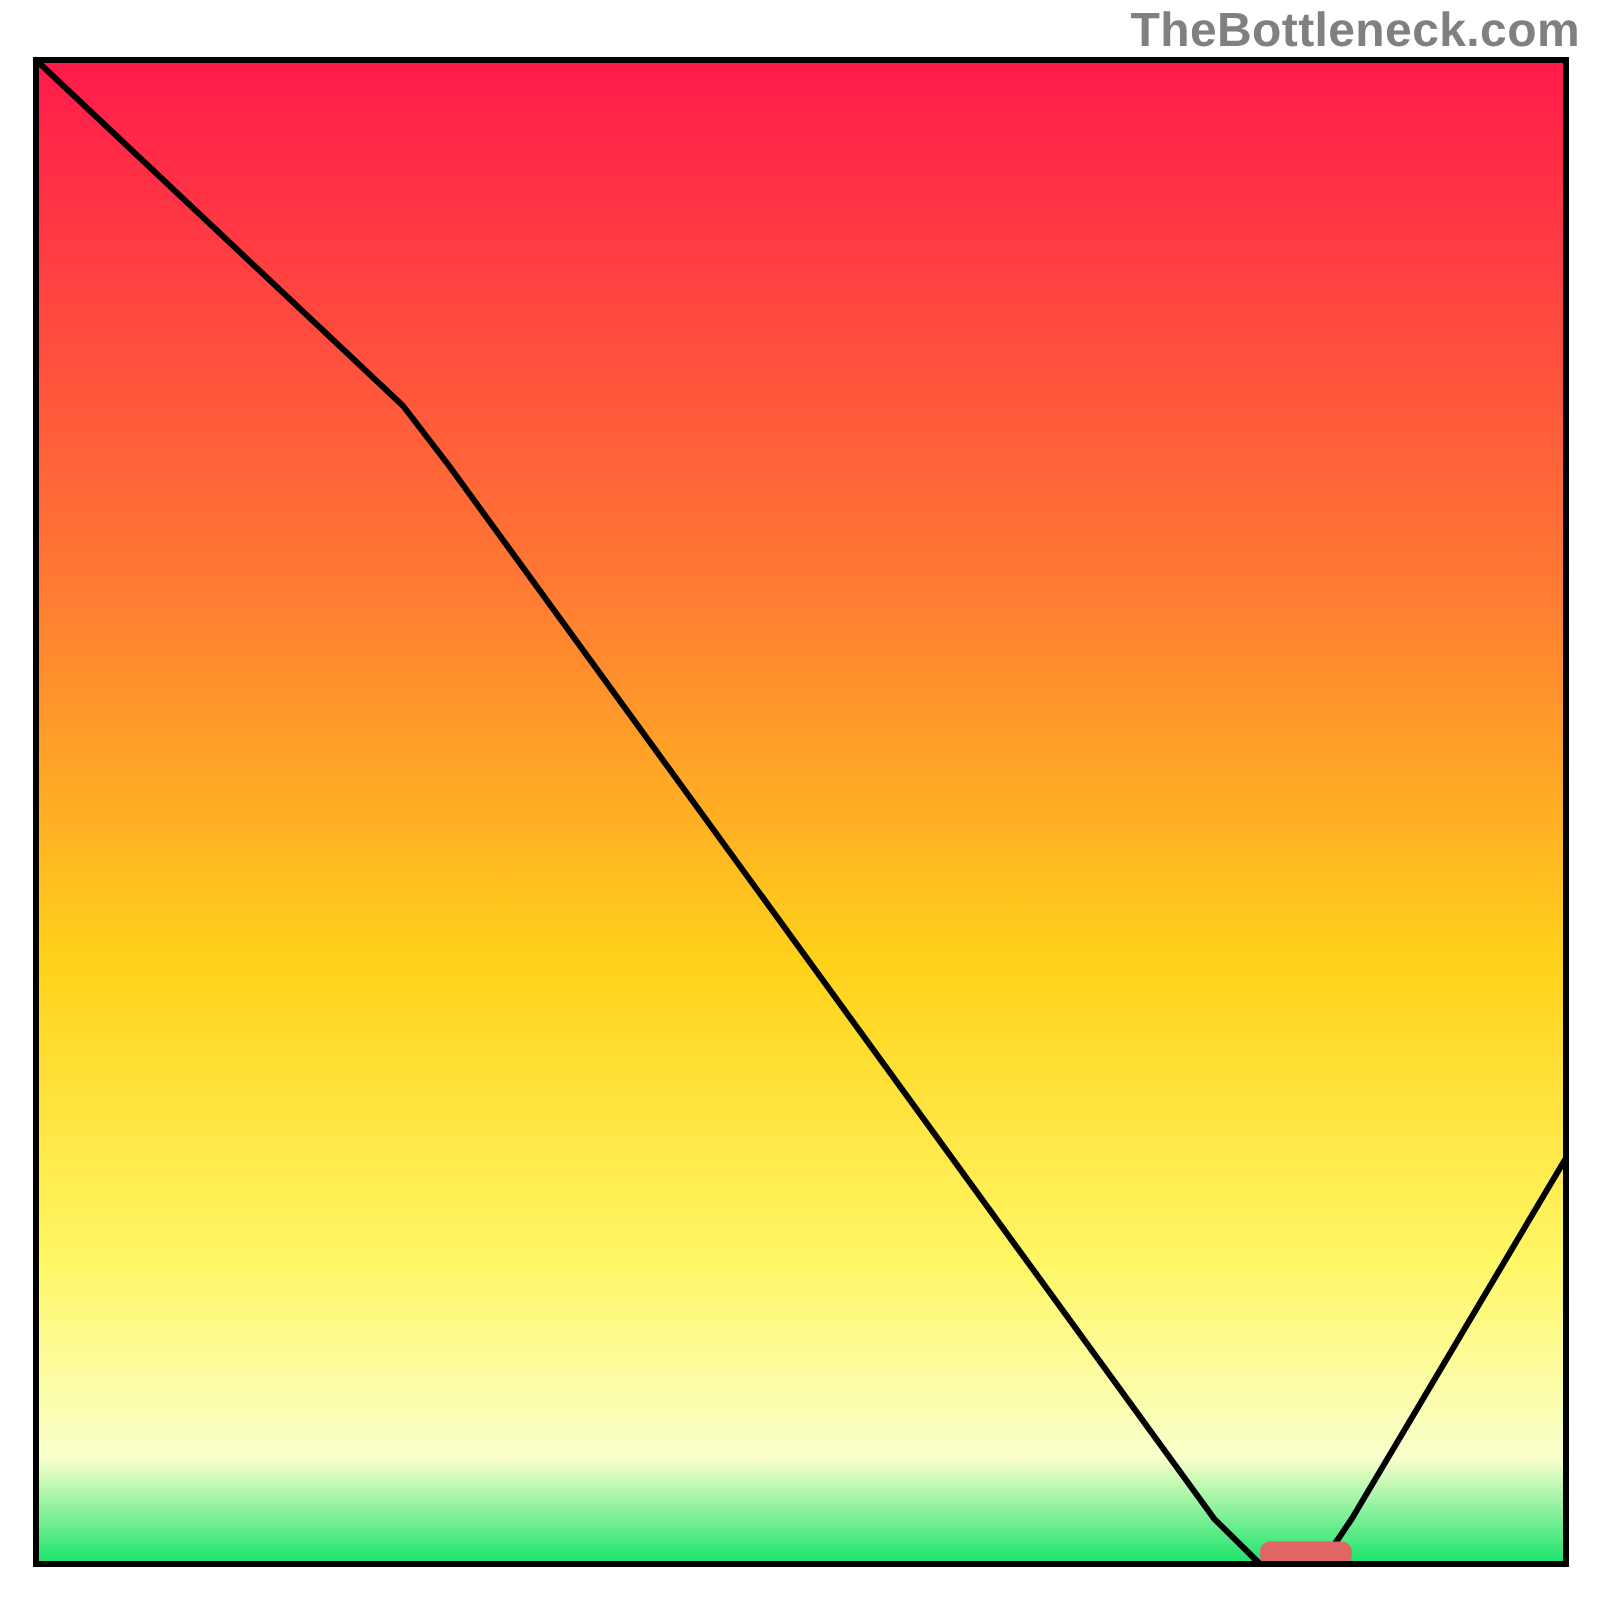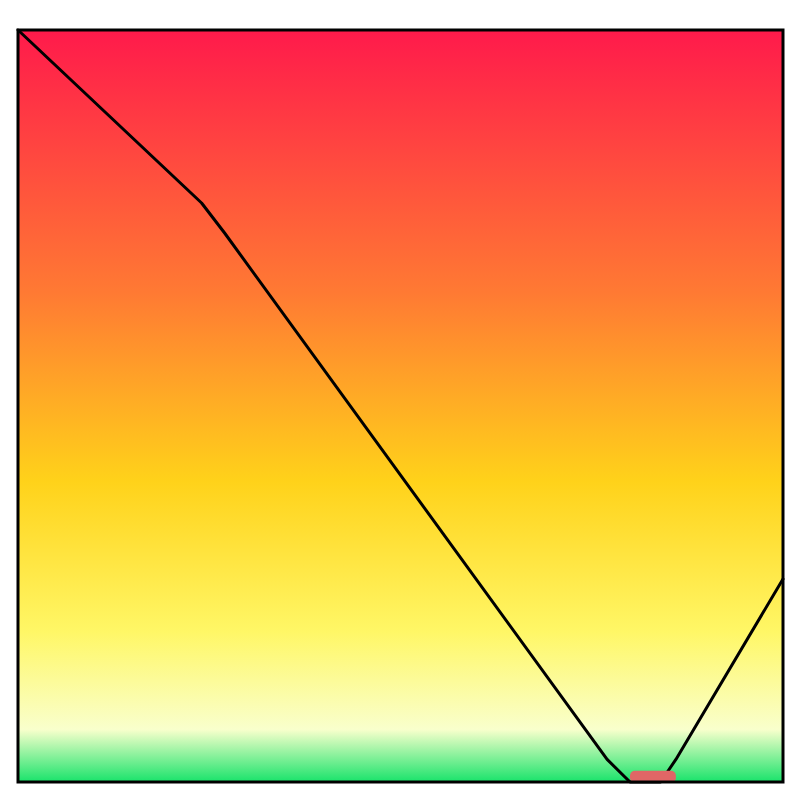--- a/index.html
+++ b/index.html
@@ -28,20 +28,21 @@
     position: absolute;
     left: 0;
     top: 0;
   }
 </style>
 </head>
 <body>
 
 <div class="stage">
 
+  <div class="watermark">TheBottleneck.com</div>
 
   <svg class="plot" width="800" height="800" viewBox="0 0 800 800">
     <defs>
       <linearGradient id="bg-grad" x1="0" y1="0" x2="0" y2="1">
         <stop id="g0" offset="0%" stop-color="#ff1a4b"></stop>
         <stop id="g1" offset="35%" stop-color="#ff7a33"></stop>
         <stop id="g2" offset="60%" stop-color="#ffd21a"></stop>
         <stop id="g3" offset="80%" stop-color="#fff766"></stop>
         <stop id="g4" offset="93%" stop-color="#f9ffcc"></stop>
         <stop id="g5" offset="100%" stop-color="#19e36b"></stop>

